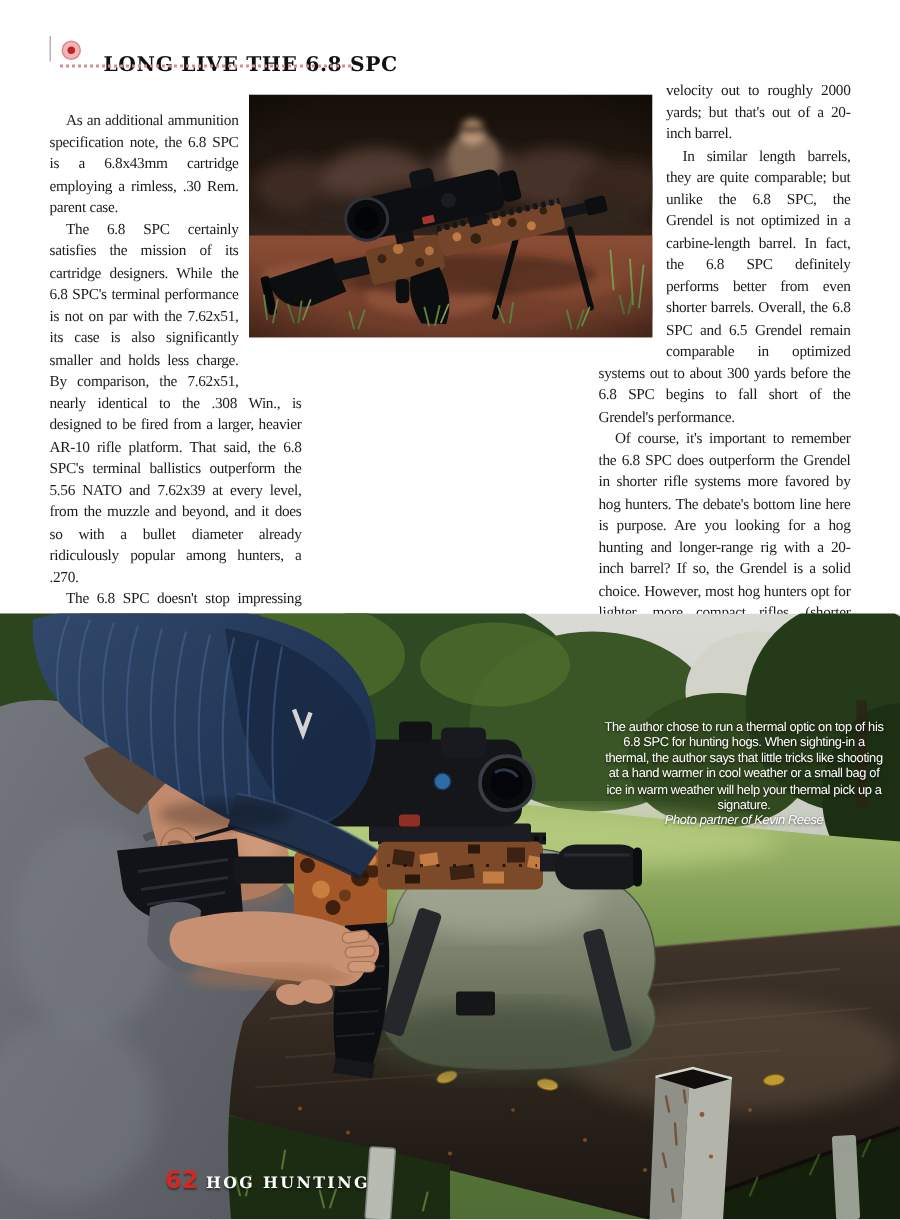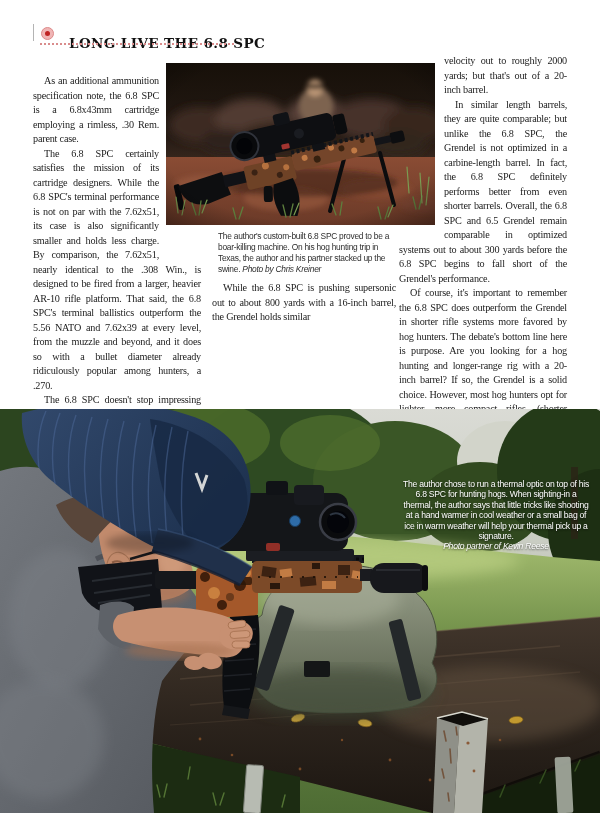--- a/index.html
+++ b/index.html
@@ -168,27 +168,22 @@
             <path d="M260,142 l3,-28"></path>
             <path d="M243,130 l-2,-26"></path>
           <path d="M12,150 l-2,-16"></path>
             <path d="M16,152 l3,-15"></path>
         </g>
       </g>
       <rect width="269" height="162" fill="url(#mvig)"></rect>
     </svg>
   </figure>
 
-  <figcaption class="cap-mid">
-    <span>The author's custom-built 6.8 SPC proved to be a boar-killing machine. On his hog hunting trip in Texas, the author and his partner stacked up the swine.</span>
-    <em>Photo by Chris Kreiner</em>
-  </figcaption>
 
   <div class="col col2">
-    <p>While the 6.8 SPC is pushing supersonic out to about 800 yards with a 16-inch barrel, the Grendel holds similar</p>
   </div>
 
   <div class="col col3">
     <div class="spacer"></div>
     <p class="cont">velocity out to roughly 2000 yards; but that's out of a 20-inch barrel.</p>
     <p>In similar length barrels, they are quite comparable; but unlike the 6.8 SPC, the Grendel is not optimized in a carbine-length barrel. In fact, the 6.8 SPC definitely performs better from even shorter barrels. Overall, the 6.8 SPC and 6.5 Grendel remain comparable in optimized systems out to about 300 yards before the 6.8 SPC begins to fall short of the Grendel's performance.</p>
     <p>Of course, it's important to remember the 6.8 SPC does outperform the Grendel in shorter rifle systems more favored by hog hunters. The debate's bottom line here is purpose. Are you looking for a hog hunting and longer-range rig with a 20-inch barrel? If so, the Grendel is a solid choice. However, most hog hunters opt for lighter, more compact rifles, (shorter barrels) with greater close- to mid-range terminal energy.</p>
   </div>
 
   <figure class="photo-bottom" style="margin:0;">
@@ -418,15 +413,18 @@
         <ellipse cx="210" cy="252" rx="12" ry="8" fill="#c79072" transform="rotate(10 210 252)"></ellipse>
         <ellipse cx="194" cy="254" rx="10" ry="7" fill="#c79072" transform="rotate(6 194 254)"></ellipse>
       </g>
     </svg>
 
     <div class="cap-bottom">
       <span>The author chose to run a thermal optic on top of his 6.8 SPC for hunting hogs. When sighting-in a thermal, the author says that little tricks like shooting at a hand warmer in cool weather or a small bag of ice in warm weather will help your thermal pick up a signature.</span><br>
       <em>Photo partner of Kevin Reese</em>
     </div>
 
+    <div class="footer">
+      <span class="pagenum">62</span><span class="magname">HOG HUNTING</span>
+    </div>
   </figure>
 
 </div>
 
 </body></html>

